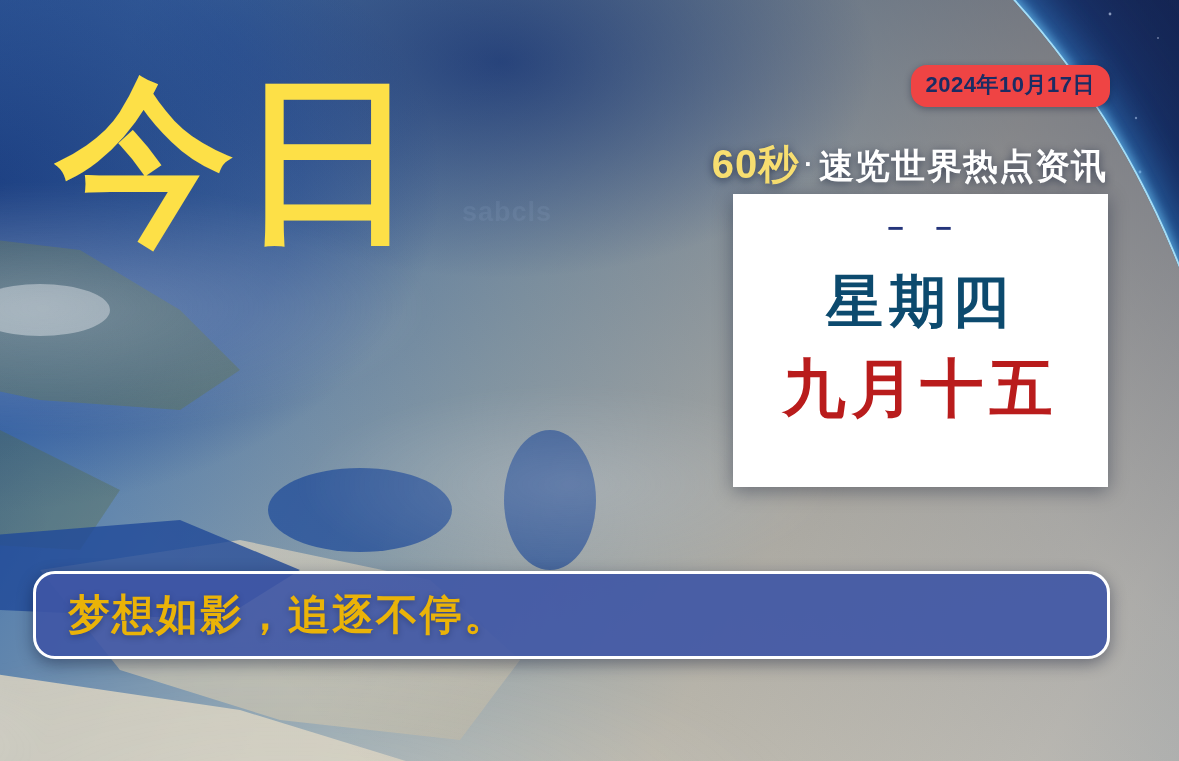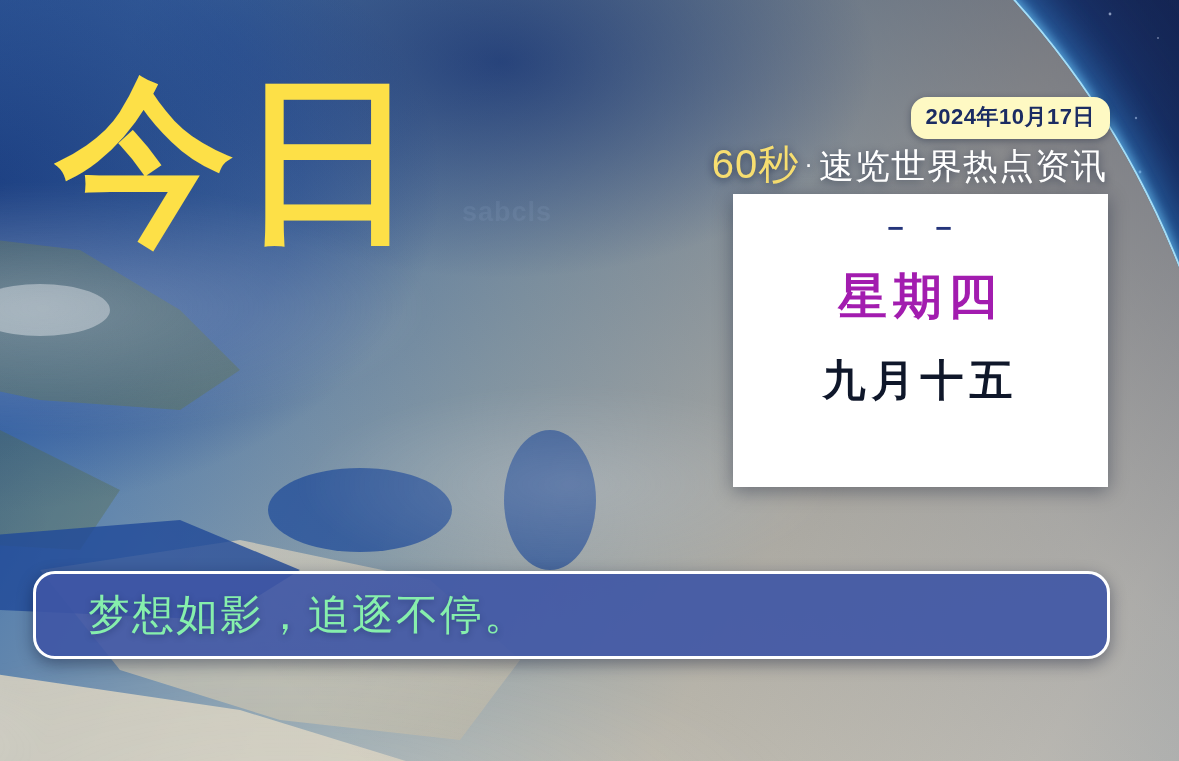--- a/index.html
+++ b/index.html
@@ -120,38 +120,37 @@
     color: #EDEFF2;
     margin-top: -18px;
     margin-left: 4px;
     text-shadow: 0 3px 14px rgba(10,25,60,.45);
   }
 
   
   .date-badge {
     position: absolute;
     right: 69px; top: 65px;
-    background: #fef9c3;
+    background: #ef4444;
     color: #1B2C63;
     border-radius: 16px;
     padding: 5px 15px 7px;
     font-size: 22px;
     font-weight: 700;
     letter-spacing: .5px;
     box-shadow: 0 2px 7px rgba(5,14,40,.35);
     white-space: nowrap;
-    margin-top: 32px;
   }
 
   
   .tagline {
     position: absolute;
     right: 72px; top: 137px;
     font-size: 35px;
-    font-weight: 400;
+    font-weight: 700;
     letter-spacing: 1px;
     white-space: nowrap;
     text-shadow: 0 2px 8px rgba(6,16,45,.6);
   }
   .tl-sec { color: #F7DE70; font-size: 40px; }
   .tl-dot { color: #FFFFFF; margin: 0 5px; font-size: 26px; position: relative; top: -5px;}
   .tl-rest { color: #FFFFFF; }
 
   
   .info-card {
@@ -172,53 +171,53 @@
     font-size: 30px;
     font-weight: 700;
     letter-spacing: 2px;
     color: #24347A;
     display: flex;
     align-items: center;
     gap: 16px;
   }
   .issue-dash { font-weight: 700; }
   .weekday {
-    font-size: 49px;
+    font-size: 57px;
     font-weight: 700;
     letter-spacing: 6px;
-    color: #a21caf;
+    color: #0c4a6e;
     margin-top: 16px;
   }
   .lunar {
-    font-size: 43px;
+    font-size: 63px;
     font-weight: 700;
     letter-spacing: 6px;
-    color: #0f172a;
-    margin-top: 22px;
+    color: #b91c1c;
+    margin-top: 5px;
   }
 
   
   .quote-bar {
     position: absolute;
     left: 33px; top: 571px;
     width: 1077px; height: 88px;
     box-sizing: border-box;
     background: rgba(62,85,165,.90);
     border: 3px solid #FFFFFF;
     border-radius: 22px;
     display: flex;
     align-items: center;
     box-shadow: 0 5px 16px rgba(6,15,42,.42);
   }
   .quote-text {
-    color: #86efac;
+    color: #eab308;
     font-size: 42px;
-    font-weight: 400;
+    font-weight: 700;
     letter-spacing: 2px;
-    padding-left: 52px;
+    padding-left: 32px;
     white-space: nowrap;
     text-shadow: 0 2px 6px rgba(10,22,60,.35);
   }
 </style>
 </head>
 <body>
 
 <div id="poster">
 
   <div class="space"></div>

